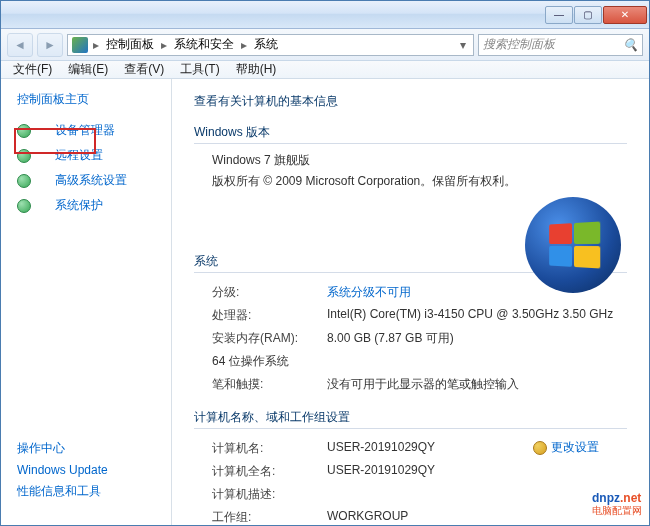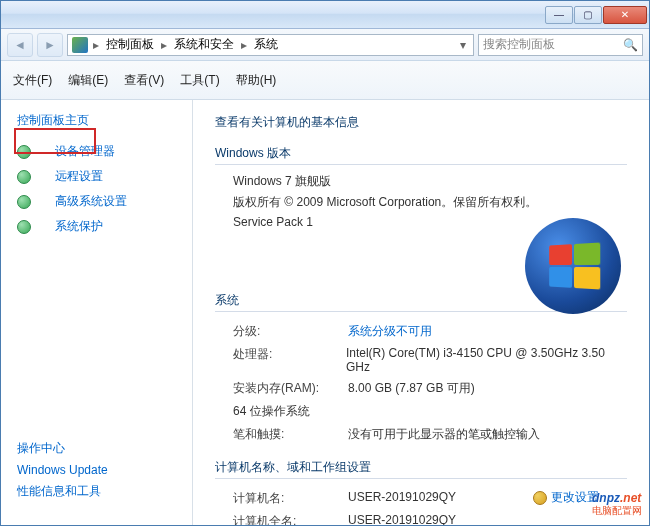--- a/index.html
+++ b/index.html
@@ -8,26 +8,26 @@
 .titlebar{height:28px;background:linear-gradient(to bottom,#e8f0fb 0%,#d4e4f7 45%,#c5daf1 50%,#d9e8f8 100%);display:flex;align-items:center;justify-content:flex-end;border-bottom:1px solid #a0b8d8;padding-right:2px}
 .titlebtn{width:28px;height:18px;margin-left:1px;border:1px solid #8aa8c8;border-radius:2px;background:linear-gradient(#e8f0fa,#cde0f3);display:flex;align-items:center;justify-content:center;font-size:10px;color:#335}
 .titlebtn.close{width:44px;background:linear-gradient(#e98a7a,#d85540);border-color:#a03828;color:#fff}
 .navbar{height:32px;background:linear-gradient(#f4f8fc,#e6eef8);border-bottom:1px solid #c8d8e8;display:flex;align-items:center;padding:0 6px;gap:4px}
 .navbtn{width:26px;height:24px;border-radius:3px;background:linear-gradient(#eaf2fb,#d6e6f6);border:1px solid #a8c0db;display:flex;align-items:center;justify-content:center;color:#2a4a6a}
 .navbtn.disabled{opacity:.5}
 .addrbox{flex:1;height:22px;background:#fff;border:1px solid #a8b8c8;display:flex;align-items:center;padding:0 4px;gap:2px}
 .addricon{width:16px;height:16px;background:linear-gradient(135deg,#6ab04c,#2274c4);border-radius:2px}
 .crumb{color:#000;padding:0 2px}
 .crumbarrow{color:#666;padding:0 3px}
-.searchbox{width:165px;height:22px;background:#fff;border:1px solid #a8b8c8;display:flex;align-items:center;padding:0 4px;color:#888;}
+.searchbox{width:165px;height:22px;background:#fff;border:1px solid #a8b8c8;display:flex;align-items:center;padding:0 4px;color:#888;font-style:italic}
 .searchbox .sicon{margin-left:auto;color:#5a7aa8}
-.menubar{height:39px;background:linear-gradient(#f8fafc,#eef4fa);border-bottom:1px solid #d0dce8;display:flex;align-items:center;padding:0 4px}
+.menubar{height:18px;background:linear-gradient(#f8fafc,#eef4fa);border-bottom:1px solid #d0dce8;display:flex;align-items:center;padding:0 4px}
 .menuitem{padding:2px 8px;color:#222}
 .body{flex:1;display:flex;overflow:hidden}
-.sidebar{width:192px;background:#fff;border-right:1px solid #d8e0e8;padding:8px 0;display:flex;flex-direction:column}
+.sidebar{width:171px;background:#fff;border-right:1px solid #d8e0e8;padding:8px 0;display:flex;flex-direction:column}
 .sidehome{color:#0066cc;padding:4px 16px 10px}
 .sideitem{display:flex;align-items:center;gap:24px;padding:4px 16px;color:#0066cc;cursor:pointer}
 .sideitem .bullet{width:14px;height:14px;border-radius:50%;background:radial-gradient(circle at 30% 30%,#9de0b0,#3aa858);border:1px solid #2a8848;flex-shrink:0;position:relative}
 .hl{position:absolute;left:14px;top:128px;width:82px;height:26px;border:2px solid #d02828;pointer-events:none}
 .seealso{margin-top:auto;padding:8px 16px 14px}
 .seealso .hdr{color:#777;margin-bottom:6px}
 .seealso .lnk{color:#0066cc;padding:3px 0;cursor:pointer}
 .content{flex:1;padding:14px 22px;overflow:auto;color:#333;position:relative}
 .h1{font-size:12px;color:#0a3a6a;margin-bottom:14px}
 .section-title{color:#0a3a6a;font-size:12px;margin:13px 0 8px;border-bottom:1px solid #d4dce8;padding-bottom:2px}
@@ -40,21 +40,21 @@
 .winlogo-circle{width:96px;height:96px;border-radius:50%;background:radial-gradient(circle at 35% 30%,#4a8ee8 0%,#1a4a9a 60%,#0a2a5a 100%);position:relative;overflow:hidden}
 .winflag{position:absolute;left:22px;top:26px;width:52px;height:44px;display:grid;grid-template-columns:1fr 1fr;grid-template-rows:1fr 1fr;gap:2px;transform:perspective(80px) rotateY(-12deg)}
 .wf{border-radius:2px}
 .wf.r{background:#e84030}
 .wf.g{background:#7ab82a}
 .wf.b{background:#3090e8}
 .wf.y{background:#f8c020}
 .changelink{position:absolute;right:28px;color:#0066cc;display:flex;align-items:center;gap:4px;cursor:pointer}
 .shield{width:14px;height:14px;display:inline-block}
 .watermarks{position:absolute;right:8px;bottom:8px;pointer-events:none}
-.wm1{font-size:22px;font-weight:bold;font-style:italic;color:#1a5ab8;text-shadow:1px 1px 0 #fff}
+.wm1{font-size:22px;font-weight:bold;color:#1a5ab8;text-shadow:1px 1px 0 #fff}
 .wm1 .net{color:#e85028}
 .wm2{font-size:10px;color:#e85028;text-align:right;margin-top:-4px}
 ::-webkit-scrollbar{width:16px}
 ::-webkit-scrollbar-track{background:#f0f0f0;border-left:1px solid #d8d8d8}
 ::-webkit-scrollbar-thumb{background:linear-gradient(to right,#e0e8f0,#c8d8e8);border:1px solid #a8b8c8;border-radius:2px}
 </style>
 </head>
 <body>
 
 <div class="window">
@@ -116,21 +116,20 @@
         <div class="lnk">性能信息和工具</div>
       </div>
     </div>
 
     <div class="content">
       <div class="h1">查看有关计算机的基本信息</div>
 
       <div class="section-title">Windows 版本</div>
       <div class="indent">Windows 7 旗舰版</div>
       <div class="indent">版权所有 © 2009 Microsoft Corporation。保留所有权利。</div>
-      <div class="indent">Service Pack 1</div>
 
       <div class="winlogo">
         <div class="winlogo-circle">
           <div class="winflag">
             <div class="wf r"></div>
               <div class="wf g"></div>
               <div class="wf b"></div>
               <div class="wf y"></div>
           </div>
         </div>

